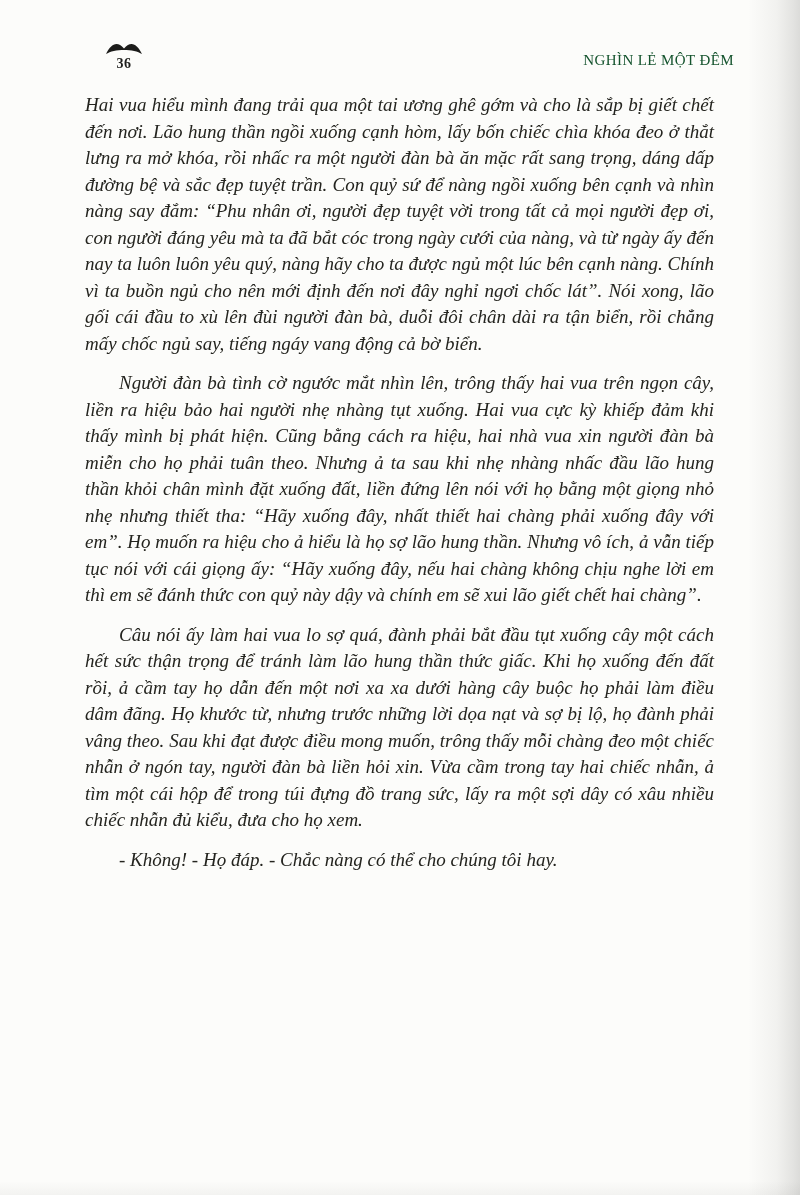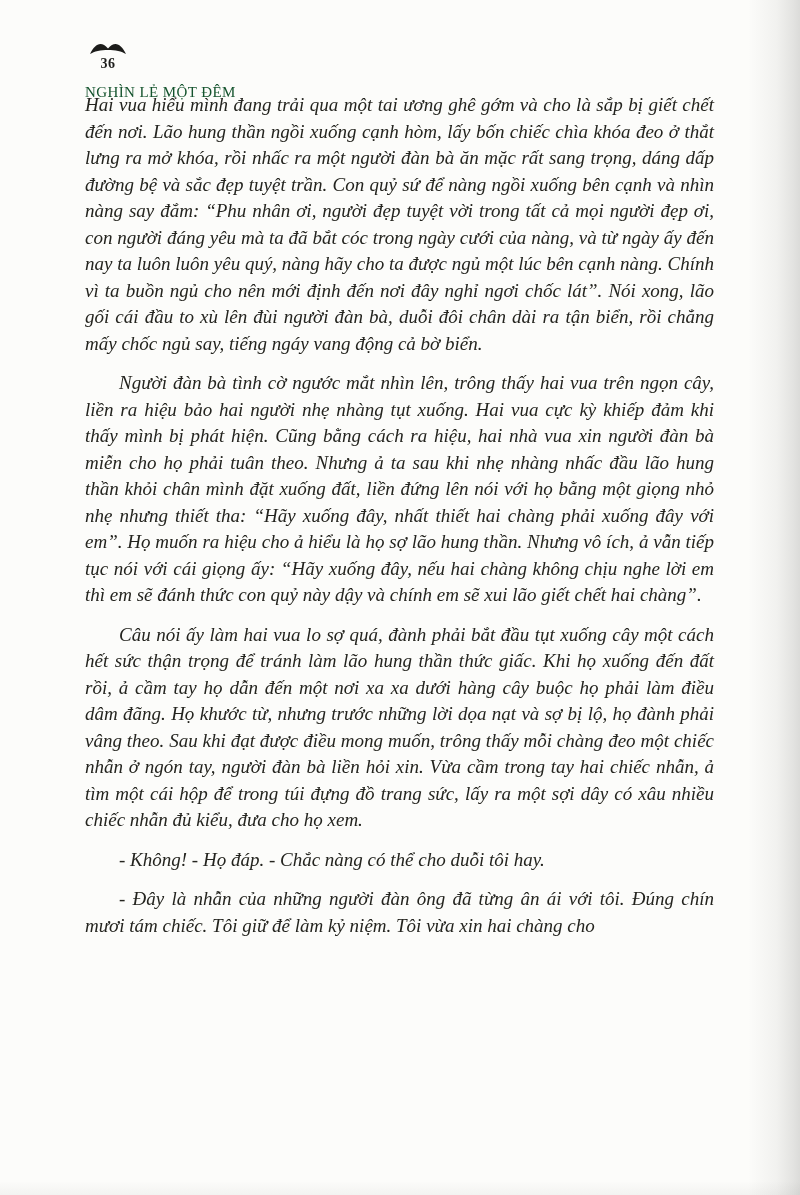--- a/index.html
+++ b/index.html
@@ -37,26 +37,25 @@
     width: 100%;
     height: 14px;
     background: linear-gradient(to bottom,
       rgba(70,70,66,0) 0%,
       rgba(70,70,66,0.05) 100%);
     pointer-events: none;
   }
   .page-header {
     position: absolute;
     top: 40px;
-    left: 85px;
+    left: 101px;
     width: 633px;
     display: flex;
     justify-content: space-between;
     align-items: flex-start;
-    flex-direction: column;
   }
   .logo-block {
     display: flex;
     flex-direction: column;
     align-items: center;
     width: 46px;
   }
   .logo-block svg {
     display: block;
   }
@@ -107,20 +106,19 @@
       </span>
       <div class="page-number">36</div>
     </div>
     <div class="running-title">NGHÌN LẺ MỘT ĐÊM</div>
   </header>
 
   <main class="body-text">
     <p class="para">Hai vua hiểu mình đang trải qua một tai ương ghê gớm và cho là sắp bị giết chết đến nơi. Lão hung thần ngồi xuống cạnh hòm, lấy bốn chiếc chìa khóa đeo ở thắt lưng ra mở khóa, rồi nhấc ra một người đàn bà ăn mặc rất sang trọng, dáng dấp đường bệ và sắc đẹp tuyệt trần. Con quỷ sứ để nàng ngồi xuống bên cạnh và nhìn nàng say đắm: “Phu nhân ơi, người đẹp tuyệt vời trong tất cả mọi người đẹp ơi, con người đáng yêu mà ta đã bắt cóc trong ngày cưới của nàng, và từ ngày ấy đến nay ta luôn luôn yêu quý, nàng hãy cho ta được ngủ một lúc bên cạnh nàng. Chính vì ta buồn ngủ cho nên mới định đến nơi đây nghỉ ngơi chốc lát”. Nói xong, lão gối cái đầu to xù lên đùi người đàn bà, duỗi đôi chân dài ra tận biển, rồi chẳng mấy chốc ngủ say, tiếng ngáy vang động cả bờ biển.</p>
     <p class="para indent">Người đàn bà tình cờ ngước mắt nhìn lên, trông thấy hai vua trên ngọn cây, liền ra hiệu bảo hai người nhẹ nhàng tụt xuống. Hai vua cực kỳ khiếp đảm khi thấy mình bị phát hiện. Cũng bằng cách ra hiệu, hai nhà vua xin người đàn bà miễn cho họ phải tuân theo. Nhưng ả ta sau khi nhẹ nhàng nhấc đầu lão hung thần khỏi chân mình đặt xuống đất, liền đứng lên nói với họ bằng một giọng nhỏ nhẹ nhưng thiết tha: “Hãy xuống đây, nhất thiết hai chàng phải xuống đây với em”. Họ muốn ra hiệu cho ả hiểu là họ sợ lão hung thần. Nhưng vô ích, ả vẫn tiếp tục nói với cái giọng ấy: “Hãy xuống đây, nếu hai chàng không chịu nghe lời em thì em sẽ đánh thức con quỷ này dậy và chính em sẽ xui lão giết chết hai chàng”.</p>
     <p class="para indent">Câu nói ấy làm hai vua lo sợ quá, đành phải bắt đầu tụt xuống cây một cách hết sức thận trọng để tránh làm lão hung thần thức giấc. Khi họ xuống đến đất rồi, ả cầm tay họ dẫn đến một nơi xa xa dưới hàng cây buộc họ phải làm điều dâm đãng. Họ khước từ, nhưng trước những lời dọa nạt và sợ bị lộ, họ đành phải vâng theo. Sau khi đạt được điều mong muốn, trông thấy mỗi chàng đeo một chiếc nhẫn ở ngón tay, người đàn bà liền hỏi xin. Vừa cầm trong tay hai chiếc nhẫn, ả tìm một cái hộp để trong túi đựng đồ trang sức, lấy ra một sợi dây có xâu nhiều chiếc nhẫn đủ kiểu, đưa cho họ xem.</p>
-    <p class="para indent">- Không! - Họ đáp. - Chắc nàng có thể cho duỗi tôi hay.</p>
-    <p class="para indent">- Đây là nhẫn của những người đàn ông đã từng ân ái với tôi. Đúng chín mươi tám chiếc. Tôi giữ để làm kỷ niệm. Tôi vừa xin hai chàng cho</p>
+    <p class="para indent">- Không! - Họ đáp. - Chắc nàng có thể cho chúng tôi hay.</p>
   </main>
 
   <div class="scan-edge-right"></div>
   <div class="scan-edge-bottom"></div>
 
 </div>
 
 </body></html>

